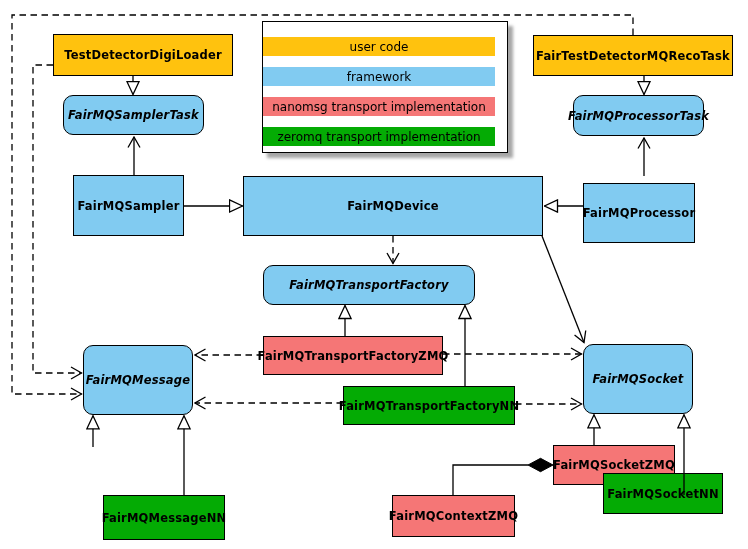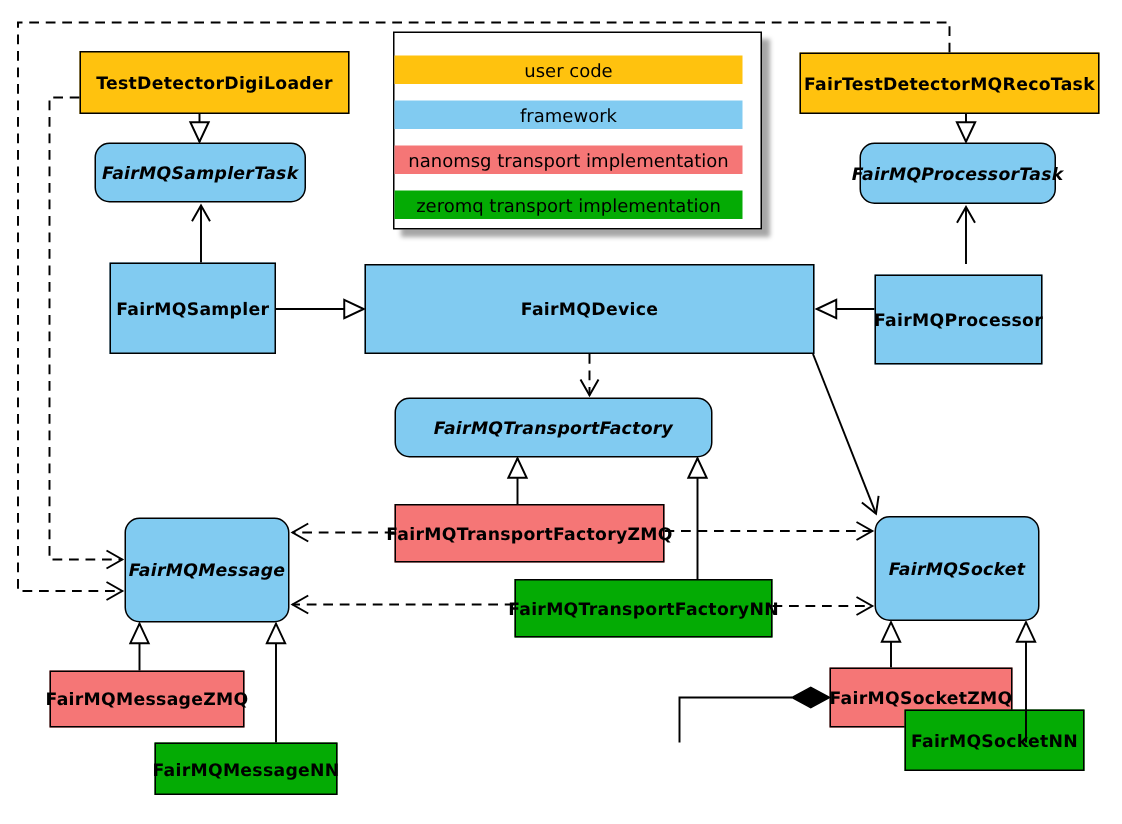--- a/index.html
+++ b/index.html
@@ -53,22 +53,22 @@
   <div class="node framework abstract" style="left:63px;top:95px;width:141px;height:40px">FairMQSamplerTask</div>
   <div class="node framework abstract" style="left:573px;top:95px;width:131px;height:41px">FairMQProcessorTask</div>
   <div class="node framework" style="left:73px;top:175px;width:111px;height:61px">FairMQSampler</div>
   <div class="node framework" style="left:243px;top:176px;width:300px;height:60px">FairMQDevice</div>
   <div class="node framework" style="left:583px;top:183px;width:112px;height:60px">FairMQProcessor</div>
   <div class="node framework abstract" style="left:263px;top:265px;width:212px;height:40px">FairMQTransportFactory</div>
   <div class="node zeromq" style="left:263px;top:336px;width:180px;height:39px">FairMQTransportFactoryZMQ</div>
   <div class="node framework abstract" style="left:83px;top:345px;width:110px;height:70px">FairMQMessage</div>
   <div class="node nanomsg" style="left:343px;top:386px;width:172px;height:39px">FairMQTransportFactoryNN</div>
   <div class="node framework abstract" style="left:583px;top:344px;width:110px;height:70px">FairMQSocket</div>
-  <div class="node zeromq" style="left:33px;top:447px;width:130px;height:38px">FairMQMessageZMQ</div>
-  <div class="node nanomsg" style="left:103px;top:495px;width:122px;height:35px">FairMQMessageNN</div>
+  <div class="node nanomsg" style="left:103px;top:495px;width:122px;height:45px">FairMQMessageNN</div>
+  <div class="node zeromq" style="left:392px;top:495px;width:123px;height:42px">FairMQContextZMQ</div>
   <div class="node zeromq" style="left:553px;top:445px;width:122px;height:40px">FairMQSocketZMQ</div>
   <div class="node nanomsg" style="left:603px;top:473px;width:120px;height:41px">FairMQSocketNN</div>
 
   <svg class="edges" viewBox="0 0 748 549" xmlns="http://www.w3.org/2000/svg">
     <defs>
       <marker id="tri" viewBox="0 0 15 15" markerWidth="15" markerHeight="15" refX="14" refY="7.5" orient="auto" markerUnits="userSpaceOnUse">
         <path d="M1,1.4 L14,7.5 L1,13.6 Z" fill="#ffffff" stroke="#000000" stroke-width="1.3"></path>
       </marker>
       <marker id="vee" viewBox="0 0 13 15" markerWidth="13" markerHeight="15" refX="11.5" refY="7.5" orient="auto" markerUnits="userSpaceOnUse">
         <path d="M1,1.5 L11.5,7.5 L1,13.5" fill="none" stroke="#000000" stroke-width="1.3"></path>

